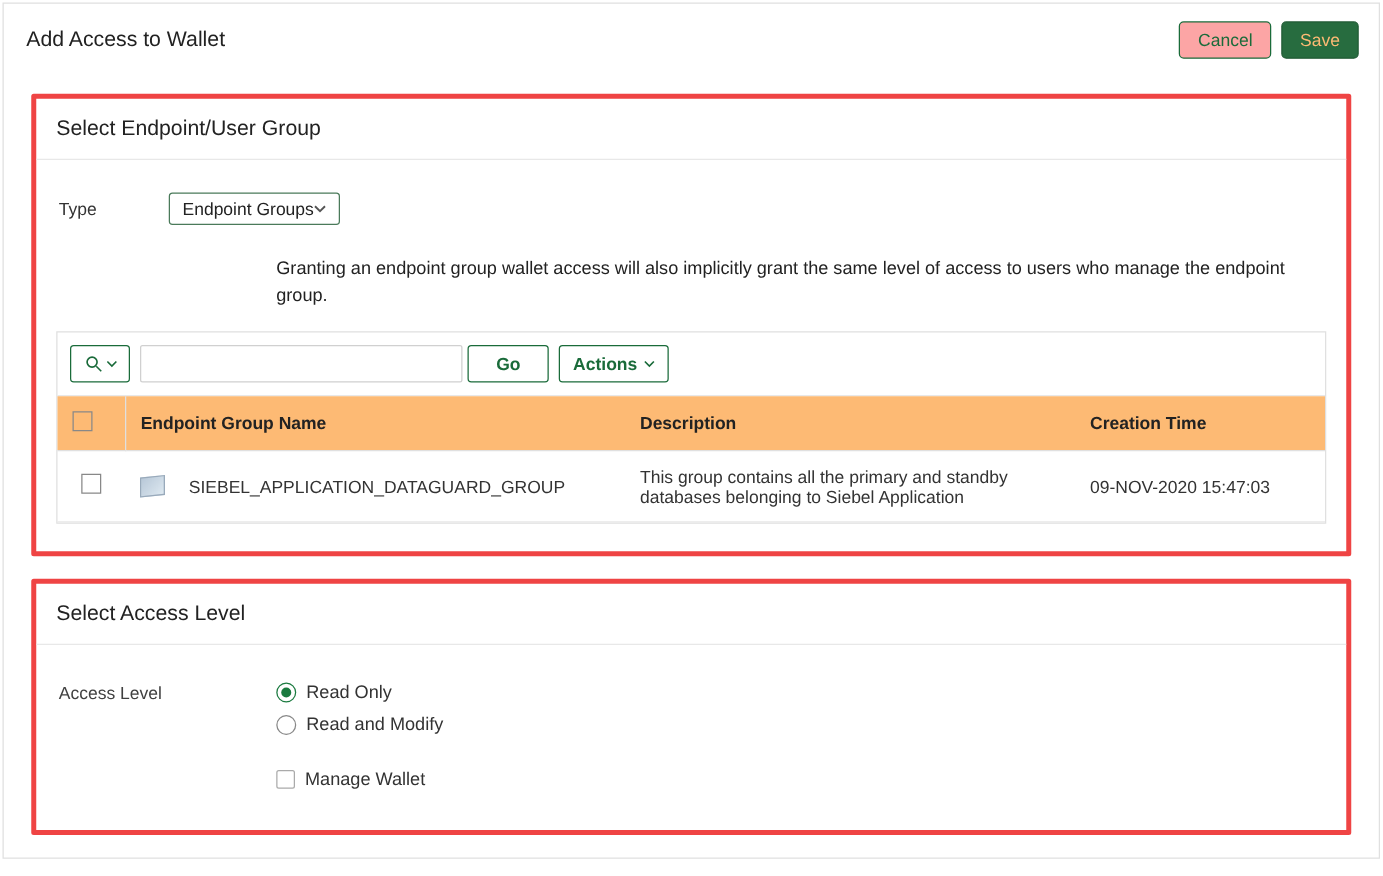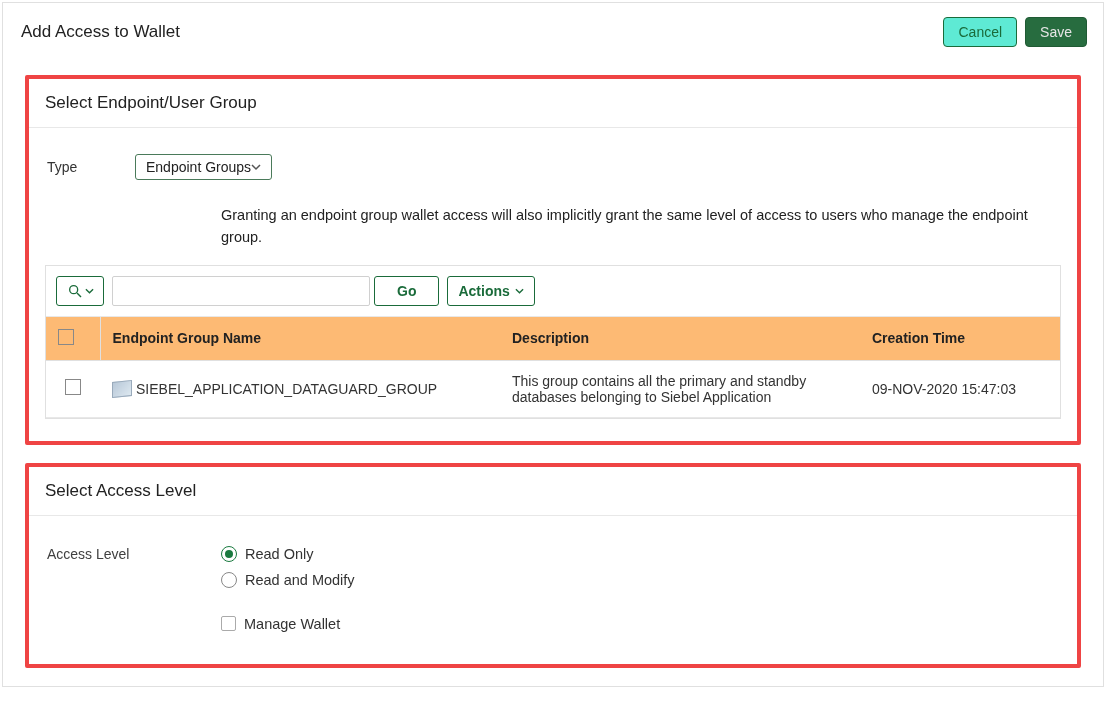--- a/index.html
+++ b/index.html
@@ -31,28 +31,28 @@
   }
   .btn {
     font-size: 14px;
     padding: 7px 14px;
     border-radius: 4px;
     cursor: pointer;
     border: 1px solid;
     line-height: 1;
   }
   .btn-cancel {
-    background: #5eead4;
+    background: #fca5a5;
     color: #1a6b3a;
     border-color: #1a6b3a;
   }
   .btn-save {
     background: #1e6b3d;
     background: #276c3f;
-    color: #e5e5e5;
+    color: #fdba74;
     border-color: #205a34;
   }
 
   .panel {
     border: 4px solid #ef4444;
     margin: 12px 22px 18px 22px;
     border-radius: 2px;
   }
   .panel-header {
     padding: 14px 16px 14px 16px;
@@ -186,21 +186,21 @@
   }
   .col-check { width: 54px; text-align: center; }
   .col-check-h { width: 54px; text-align: center; border-right: 1px solid #e0e0e0;}
   .col-name { width: 400px; }
   .col-desc { }
   .col-time { width: 200px; }
 
   .name-cell {
     display: flex;
     align-items: center;
-    gap: 4px;
+    gap: 19px;
   }
   .group-icon {
     width: 20px;
     height: 16px;
     background: linear-gradient(135deg,#b8c8d8 0%, #dde8f0 100%);
     border: 1px solid #9ab;
     transform: skewY(-6deg);
   }
 
   .table-footer {

